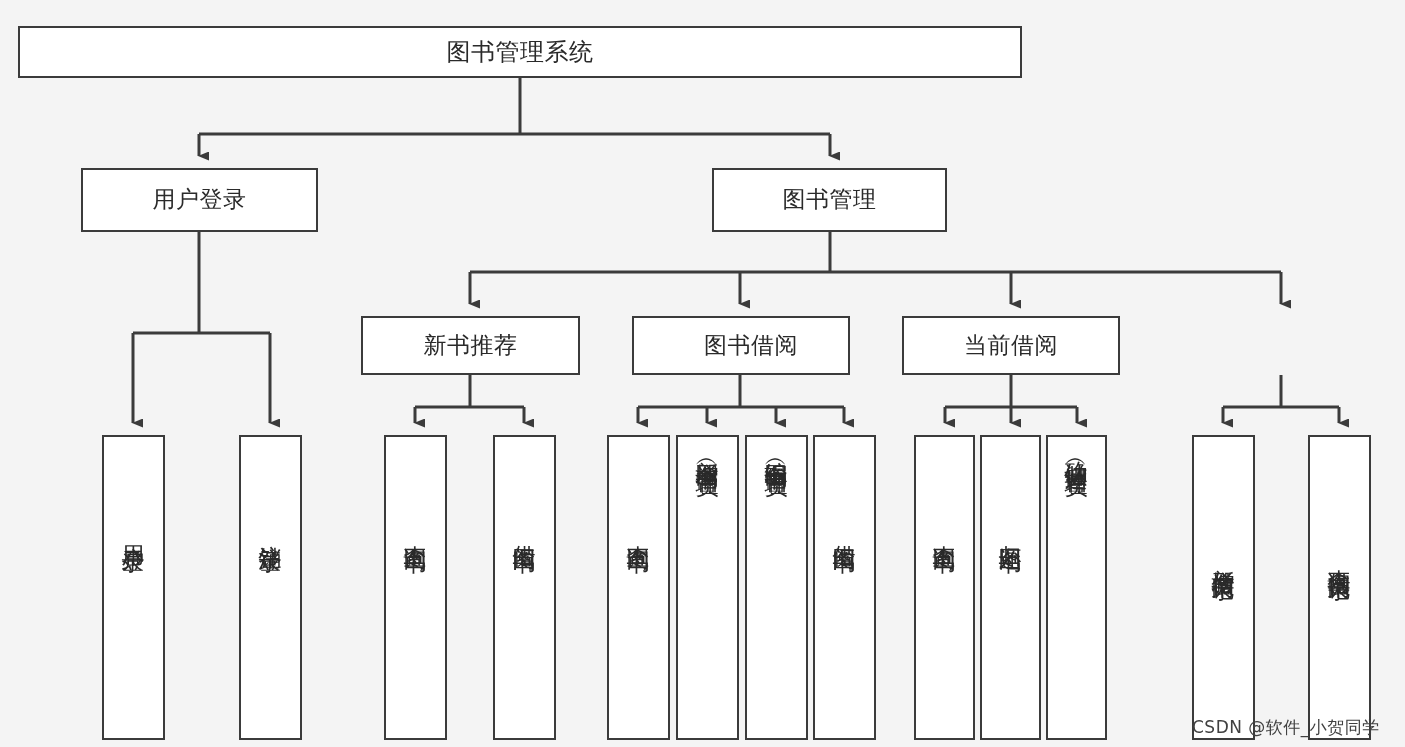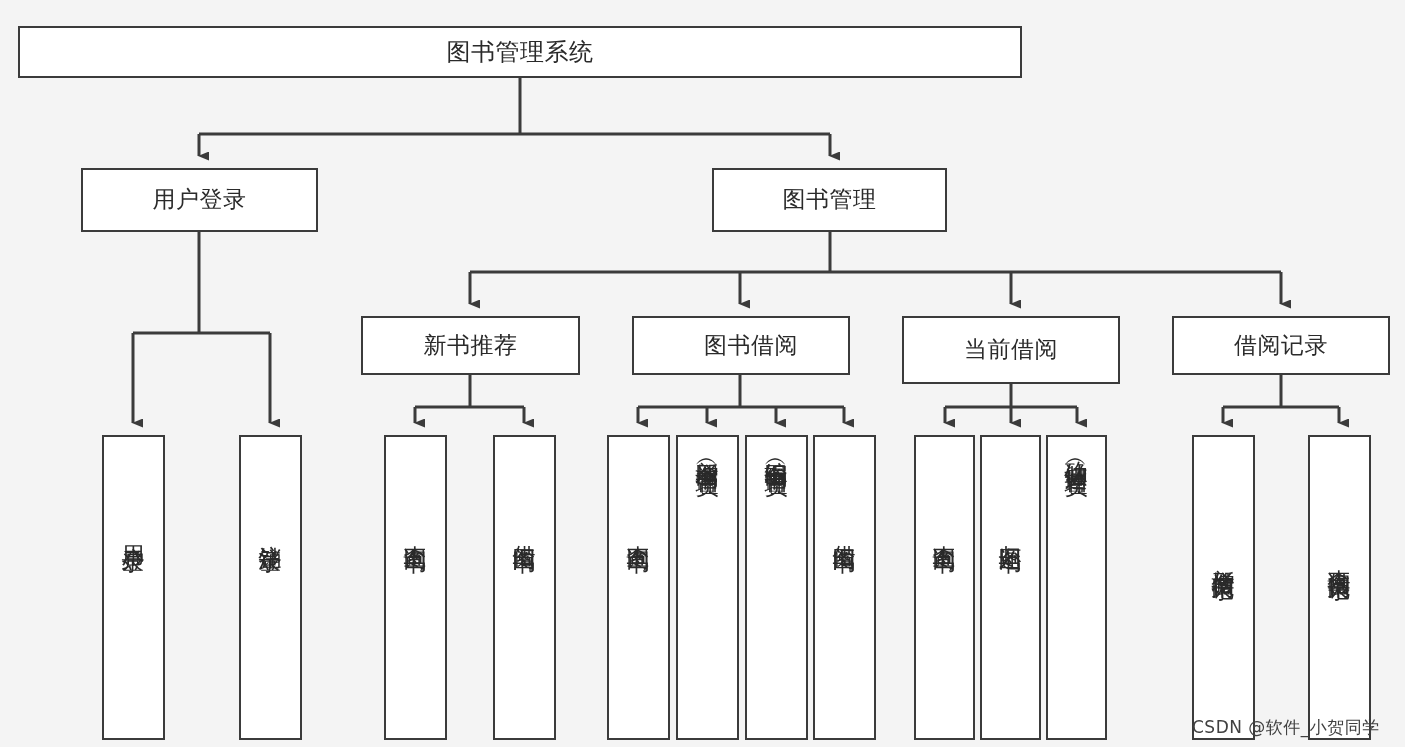--- a/index.html
+++ b/index.html
@@ -144,25 +144,22 @@
   <div class="node horiz" style="left:712px; top:168px; width:235px; height:64px;align-items:center;">
     <span class="node-label">图书管理</span>
   </div>
 
   <div class="node horiz" style="left:361px; top:316px; width:219px; height:59px;">
     <span class="node-label">新书推荐</span>
   </div>
   <div class="node horiz" style="left:632px; top:316px; width:218px; height:59px;padding-left:20px;">
     <span class="node-label">图书借阅</span>
   </div>
-  <div class="node horiz" style="left:902px; top:316px; width:218px; height:68px;">
+  <div class="node horiz" style="left:902px; top:316px; width:218px; height:59px;">
     <span class="node-label">当前借阅</span>
-  </div>
-  <div class="node horiz" style="left:1172px; top:316px; width:218px; height:59px;">
-    <span class="node-label">借阅记录</span>
   </div>
 
   <div class="node vert midsm" style="left:102px; top:435px; width:63px; height:305px;">
     <span class="node-label">用户登录</span>
   </div>
   <div class="node vert midsm" style="left:239px; top:435px; width:63px; height:305px;">
     <span class="node-label">注销登录</span>
   </div>
 
   <div class="node vert midsm" style="left:384px; top:435px; width:63px; height:305px;">

